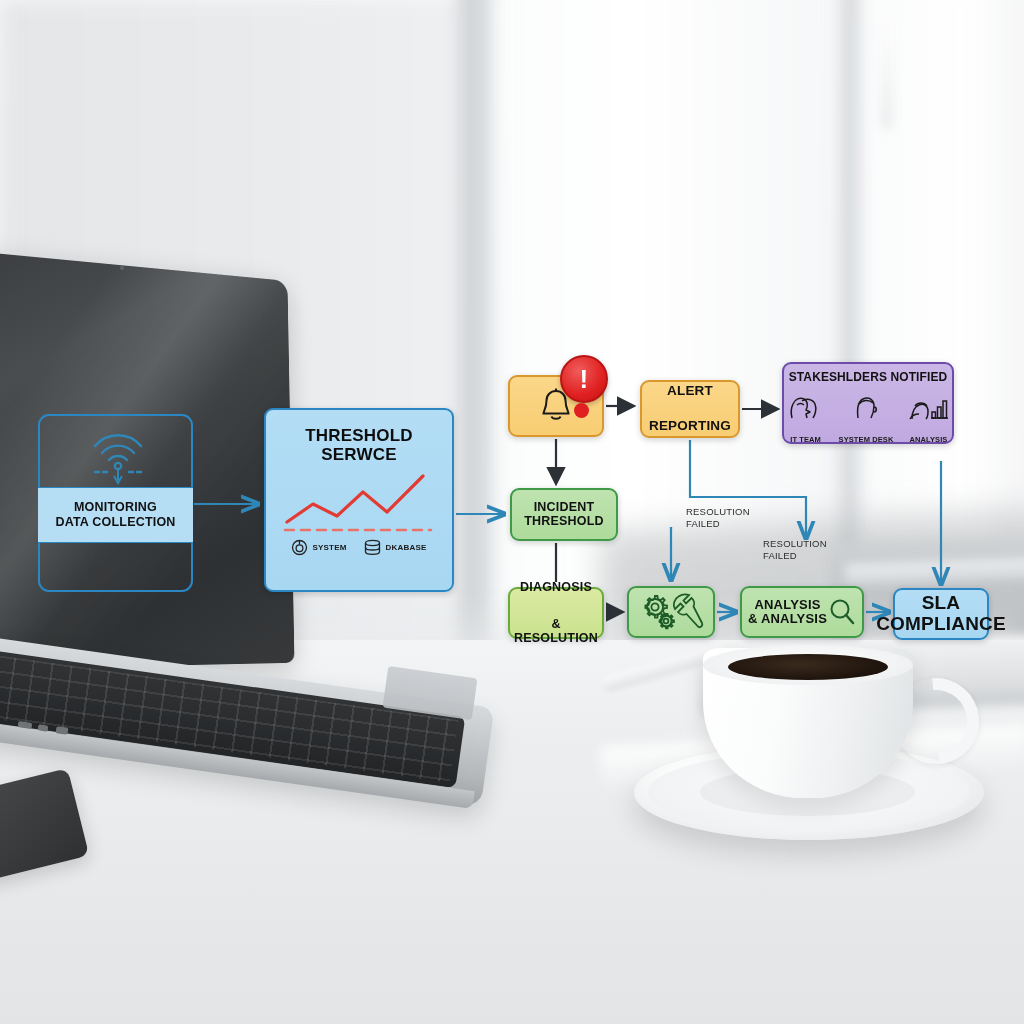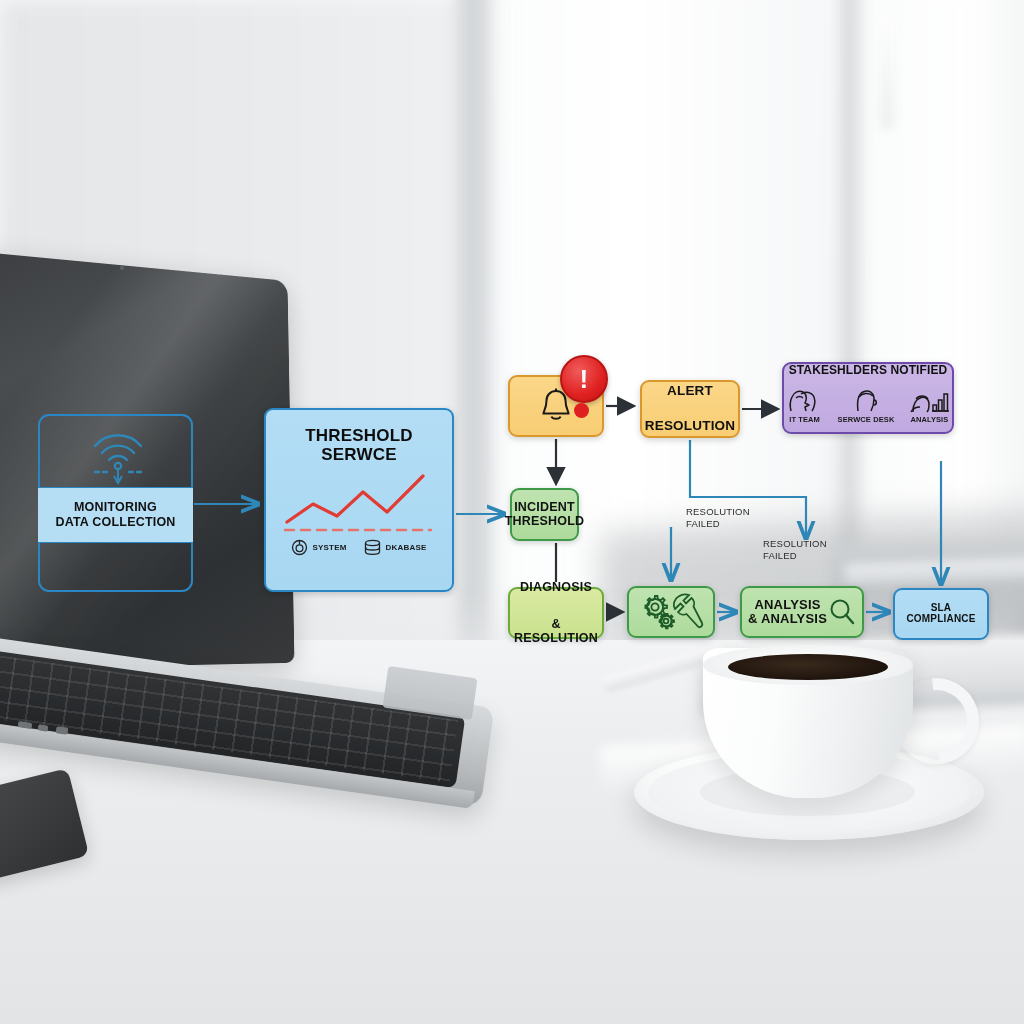--- a/index.html
+++ b/index.html
@@ -155,31 +155,31 @@
 
   #node-bell{left:508px;top:375px;width:96px;height:62px;}
   .bell-row{display:flex;align-items:center;gap:6px;position:relative;}
   .alert-badge{position:absolute;left:50px;top:-22px;width:44px;height:44px;border-radius:50%;
     background:radial-gradient(circle at 38% 32%,#f05c5c,#e02020 60%,#c01414 100%);
     border:2px solid #b81414;display:flex;align-items:center;justify-content:center;
     color:#fff;font-size:26px;font-weight:bold;line-height:1;box-shadow:0 2px 5px rgba(0,0,0,.25);}
   .alert-dot{position:absolute;left:64px;top:26px;width:15px;height:15px;border-radius:50%;background:#e02020;}
 
   #node-alert{left:640px;top:380px;width:100px;height:58px;font-size:13.5px;gap:20px;}
-  #node-stake{left:782px;top:362px;width:172px;height:72px;justify-content:flex-start;}
+  #node-stake{left:782px;top:362px;width:172px;height:82px;justify-content:flex-start;padding-top:7px;}
   .stake-title{font-size:12px;font-weight:bold;color:#111;letter-spacing:.1px;}
   .stake-row{display:flex;gap:13px;margin-top:4px;align-items:flex-end;}
-  .stake-item{display:flex;flex-direction:column;align-items:center;gap:1px;}
+  .stake-item{display:flex;flex-direction:column;align-items:center;gap:14px;}
   .stake-cap{font-size:7.5px;font-weight:bold;color:#1a1a1a;letter-spacing:.1px;}
 
-  #node-incident{left:510px;top:488px;width:69px;height:53px;font-size:12.5px;}
+  #node-incident{left:510px;top:488px;width:108px;height:53px;font-size:12.5px;}
   #node-diagnosis{left:508px;top:587px;width:96px;height:52px;font-size:12.5px;}
   #node-gears{left:627px;top:586px;width:88px;height:52px;}
   #node-reporting{left:740px;top:586px;width:124px;height:52px;font-size:13px;flex-direction:row;gap:3px;}
-  #node-sla{left:893px;top:588px;width:96px;height:52px;font-size:10px;}
+  #node-sla{left:893px;top:588px;width:96px;height:52px;font-size:19px;}
 
   .edge-label{position:absolute;font-size:9.5px;color:#2d2d2d;font-weight:normal;
     letter-spacing:.2px;line-height:1.25;}
   #lbl-res-failed-1{left:686px;top:506px;width:100px;}
   #lbl-res-failed-2{left:763px;top:538px;width:72px;}
 
   svg.conn{position:absolute;left:0;top:0;width:1024px;height:1024px;pointer-events:none;}
 </style>
 </head>
 <body>
@@ -340,41 +340,41 @@
         </svg>
       </div>
       <div class="alert-badge">
         <span>!</span>
       </div>
       <div class="alert-dot"></div>
     </div>
 
     <div class="node n-orange" id="node-alert">
       <span>ALERT</span>
-      <span>RESOLUTION</span>
+      <span>REPORTING</span>
     </div>
 
     <div class="node n-purple" id="node-stake">
       <div class="stake-title">STAKESHLDERS NOTIFIED</div>
       <div class="stake-row">
         <div class="stake-item">
           <svg width="40" height="34" viewBox="0 0 40 34">
             <path d="M6,30 C6,30 4,22 7,16 C9,11 14,9 18,11 C22,13 22,19 20,22 L24,24 L20,26 L21,30" fill="none" stroke="#1a1a1a" stroke-width="1.5" stroke-linejoin="round"></path>
             <path d="M16,13 C20,10 27,11 29,16 C31,21 29,27 27,30" fill="none" stroke="#1a1a1a" stroke-width="1.5"></path>
             <path d="M11,17 C13,15 16,15 18,17" fill="none" stroke="#1a1a1a" stroke-width="1.4"></path>
           </svg>
           <span class="stake-cap">IT TEAM</span>
         </div>
         <div class="stake-item">
           <svg width="34" height="34" viewBox="0 0 34 34">
             <path d="M9,30 C8,22 8,14 14,11 C20,8 25,12 25,18 C25,24 23,28 22,30" fill="none" stroke="#1a1a1a" stroke-width="1.5"></path>
             <path d="M10,16 C13,12 20,11 24,15" fill="none" stroke="#1a1a1a" stroke-width="1.5"></path>
             <path d="M25,19 C28,19 28,24 25,24" fill="none" stroke="#1a1a1a" stroke-width="1.5"></path>
           </svg>
-          <span class="stake-cap">SERWCE DESK</span>
+          <span class="stake-cap">SYSTEM DESK</span>
         </div>
         <div class="stake-item">
           <svg width="44" height="34" viewBox="0 0 44 34">
             <path d="M6,31 C6,24 8,19 13,17 C18,15 22,18 22,23 C22,27 21,30 20,31" fill="none" stroke="#1a1a1a" stroke-width="1.5"></path>
             <path d="M9,18 C12,14 18,14 21,18" fill="none" stroke="#1a1a1a" stroke-width="1.4"></path>
             <path d="M4,31 C6,27 9,26 13,26" fill="none" stroke="#1a1a1a" stroke-width="1.4"></path>
             <g stroke="#1a1a1a" stroke-width="1.5" fill="none">
               <line x1="25" y1="30" x2="42" y2="30"></line>
               <rect x="26" y="24" width="3.5" height="6"></rect>
               <rect x="31.5" y="19" width="3.5" height="11"></rect>

